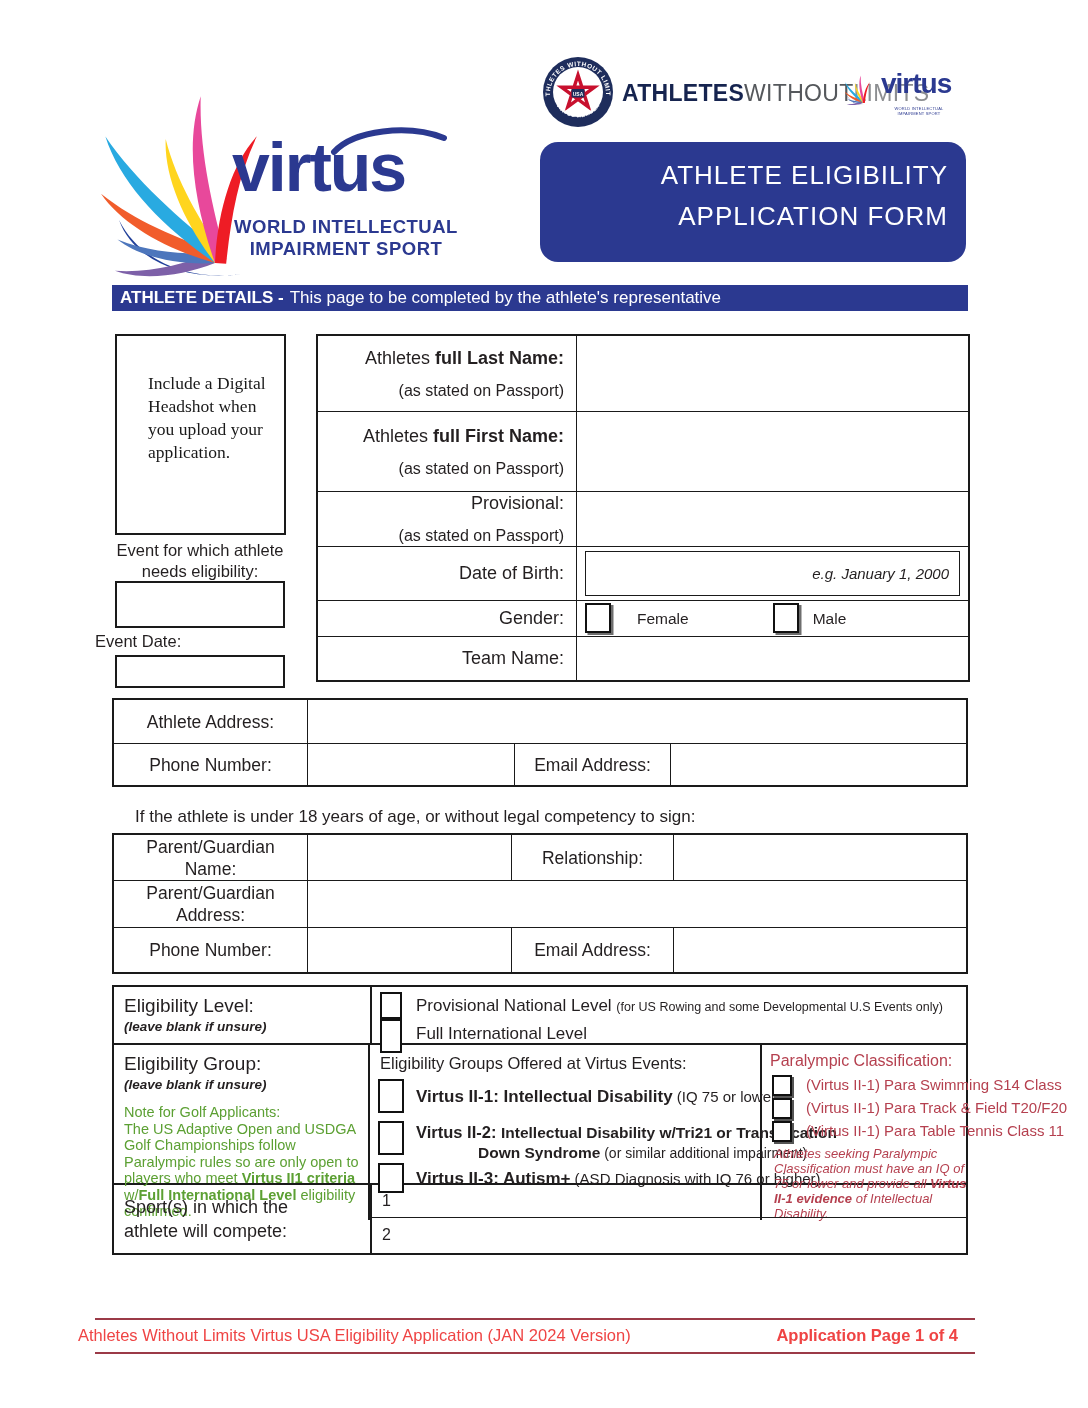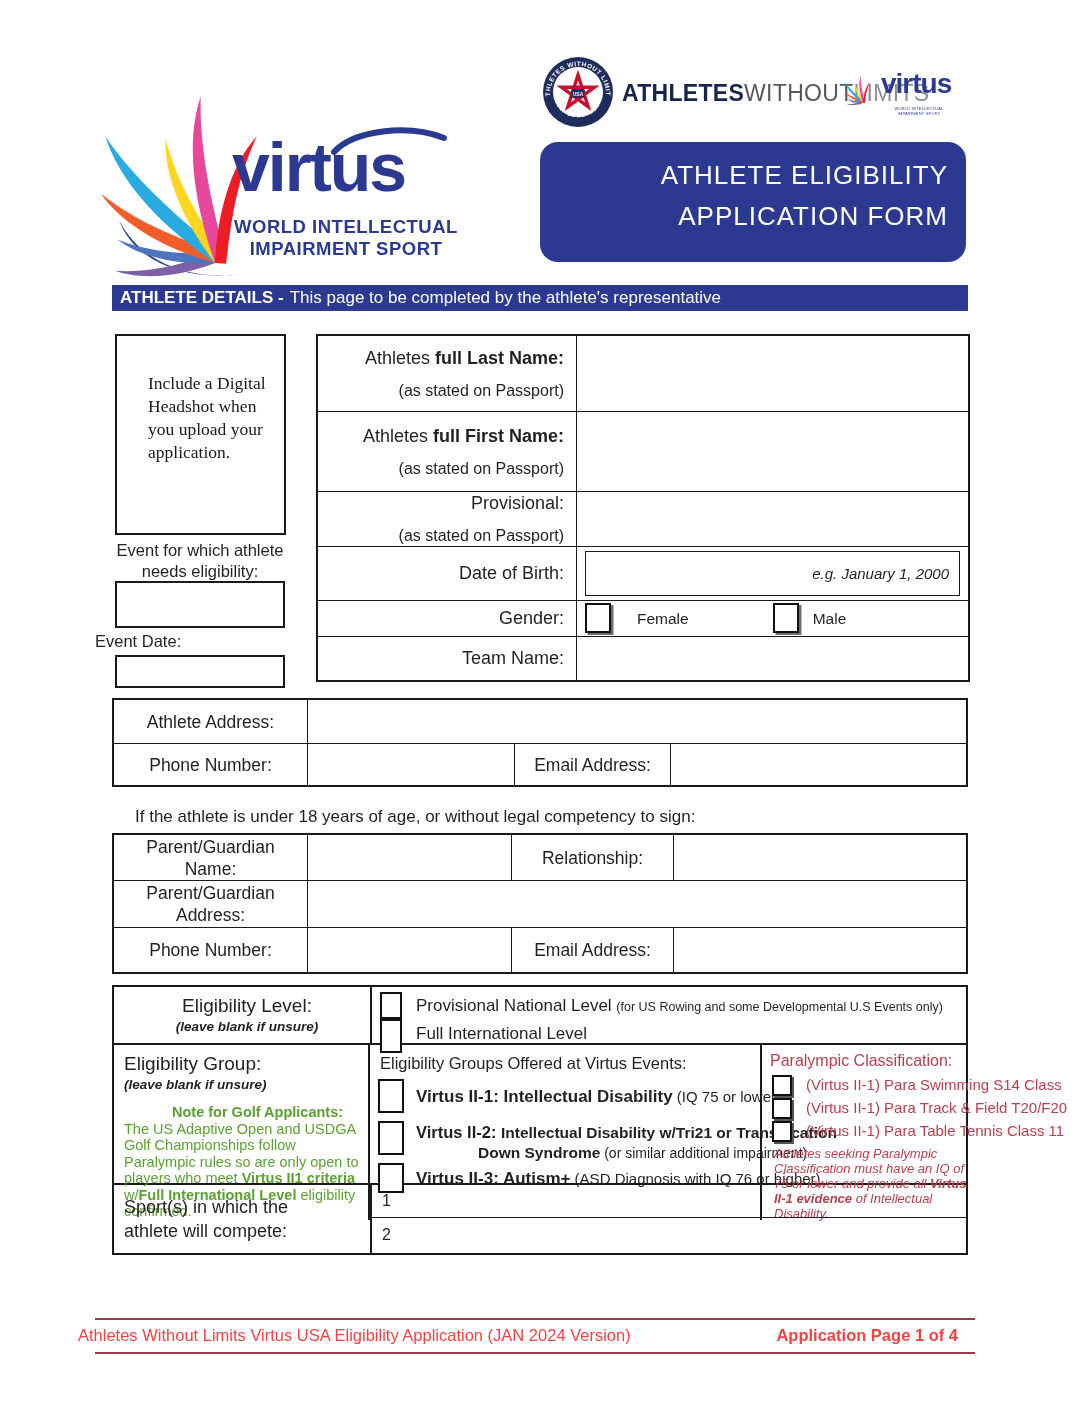--- a/index.html
+++ b/index.html
@@ -79,29 +79,29 @@
   .med-lab { font-size:17.5px; line-height:22px; }
 
   
   .elig-tbl { left:112px; top:985px; width:856px; }
   .elig-r1 { grid-template-columns:258px 1fr; height:58px; border-bottom-width:2px; }
   .elig-r2 { grid-template-columns:256px 392px 1fr; height:140px; border-bottom-width:2px; }
   .elig-r3 { grid-template-columns:258px 1fr; height:68px; }
   .br2 { border-right:2px solid #1a1a1a; }
   .elig-head { font-size:19px; }
   .hint { font-size:13.5px; font-weight:bold; font-style:italic; margin-top:2px; }
-  .lvl-cell { padding:8px 0 4px 10px;text-align:center; }
+  .lvl-cell { padding:8px 0 4px 10px; }
   .lvl-cb1 { position:absolute; left:8px; top:5px; width:22px; height:27px; }
   .lvl-cb2 { position:absolute; left:8px; top:32px; width:22px; height:34px; z-index:3; }
   .lvl-lab1 { position:absolute; left:44px; top:9px; font-size:17px; white-space:nowrap; }
   .lvl-lab2 { position:absolute; left:44px; top:37px; font-size:17px; white-space:nowrap; }
   .small-note { font-size:12.5px; }
   .grp-cell { padding:8px 6px 0 10px; }
   .golf { color:#5CA033; font-size:14.5px; line-height:16.5px; margin-top:12px; }
-  .golf-title { font-weight:bold;margin-left:48px; }
+  .golf-title { font-weight:normal; }
   .offered { position:absolute; left:10px; top:9px; font-size:16.5px; white-space:nowrap; }
   .g-cb { position:absolute; left:8px; width:26px; }
   .g-cb1 { top:34px; height:34px; }
   .g-cb2 { top:76px; height:34px; }
   .g-cb3 { top:118px; height:30px; }
   .g-lab { position:absolute; left:46px; white-space:nowrap; }
   .g-lab1 { top:42px; font-size:17px; }
   .g-lab1 .note, .g-lab3 .note { font-size:15px; font-weight:normal; }
   .g-lab2a { top:78px; font-size:16.5px; }
   .g-lab2a .cond { font-size:15.5px; }

